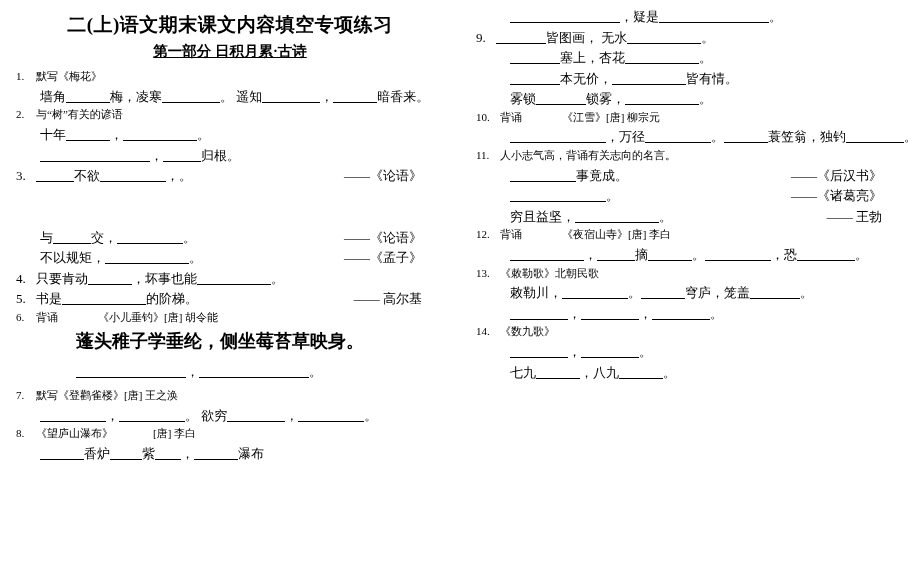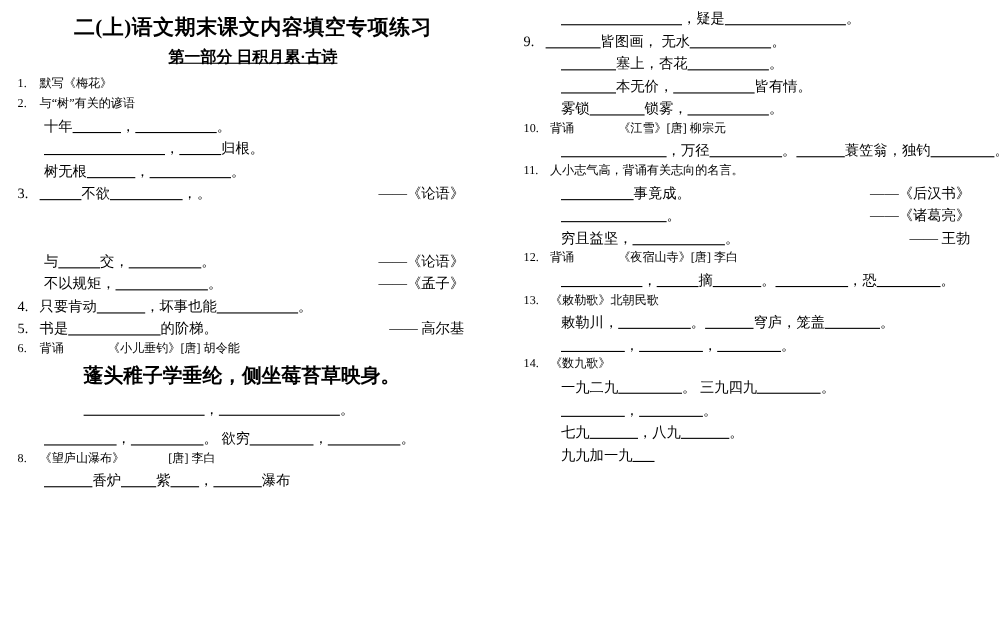--- a/index.html
+++ b/index.html
@@ -112,34 +112,35 @@
 </head>
 <body>
 
 <div class="page">
 
   <div class="col col-left">
     <div class="doc-title">二(上)语文期末课文内容填空专项练习</div>
     <div class="section-title">第一部分  日积月累·古诗</div>
     <div id="left-body">
         <div class="item"><span class="num">1.</span><span>默写《梅花》</span></div>
+        <div class="line indent1"><span>墙角</span><span class="bl w44"></span><span>梅，凌寒</span><span class="bl w58"></span><span>。 遥知</span><span class="bl w58"></span><span>，</span><span class="bl w44"></span><span>暗香来。</span></div>
         <div class="item"><span class="num">2.</span><span>与“树”有关的谚语</span></div>
         <div class="line indent1"><span>十年</span><span class="bl w44"></span><span>，</span><span class="bl w74"></span><span>。</span></div>
         <div class="line indent1"><span class="bl w110"></span><span>，</span><span class="bl w38"></span><span>归根。</span></div>
-        <div class="line indent1"><span>树无根</span><span class="bl w44"></span><span>，</span><span class="bl w74"></span><span>。</span></div>
         <div class="line" style="position: relative;"><span class="num">3.</span><span class="bl w38"></span><span>不欲</span><span class="bl w66"></span><span>，</span><span>。</span><span class="src src-pos">——《论语》</span></div>
         <div class="line indent1" style="position: relative; margin-top: 42px;"><span>与</span><span class="bl w38"></span><span>交，</span><span class="bl w66"></span><span>。</span><span class="src src-pos">——《论语》</span></div>
         <div class="line indent1" style="position: relative;"><span>不以规矩，</span><span class="bl w84"></span><span>。</span><span class="src src-pos">——《孟子》</span></div>
         <div class="line"><span class="num">4.</span><span>只要肯动</span><span class="bl w44"></span><span>，坏事也能</span><span class="bl w74"></span><span>。</span></div>
         <div class="line" style="position: relative;"><span class="num">5.</span><span>书是</span><span class="bl w84"></span><span>的阶梯。</span><span class="src src-pos">—— 高尔基</span></div>
         <div class="item"><span class="num">6.</span><span>背诵</span><span class="head-gap" style="width: 40px;"></span><span>《小儿垂钓》[唐] 胡令能</span></div>
         <div class="poem">蓬头稚子学垂纶，侧坐莓苔草映身。</div>
         <div class="spacer-sm"></div>
         <div class="line indent3"><span class="bl w110"></span><span>，</span><span class="bl w110"></span><span>。</span></div>
         <div class="spacer-sm"></div>
+        <div class="item"><span class="num">7.</span><span>默写《登鹳雀楼》[唐] 王之涣</span></div>
         <div class="line indent1"><span class="bl w66"></span><span>，</span><span class="bl w66"></span><span>。 欲穷</span><span class="bl w58"></span><span>，</span><span class="bl w66"></span><span>。</span></div>
         <div class="item"><span class="num">8.</span><span>《望庐山瀑布》</span><span class="head-gap" style="width: 40px;"></span><span>[唐] 李白</span></div>
         <div class="line indent1"><span class="bl w44"></span><span>香炉</span><span class="bl w32"></span><span>紫</span><span class="bl w26"></span><span>，</span><span class="bl w44"></span><span>瀑布</span></div>
       </div>
   </div>
 
   <div class="col col-right">
     <div id="right-body">
         <div class="line indent2"><span class="bl w110"></span><span>，疑是</span><span class="bl w110"></span><span>。</span></div>
         <div class="line"><span class="num">9.</span><span class="bl w50"></span><span>皆图画，  无水</span><span class="bl w74"></span><span>。</span></div>
@@ -151,20 +152,18 @@
         <div class="item"><span class="num wide">11.</span><span>人小志气高，背诵有关志向的名言。</span></div>
         <div class="line indent2" style="position: relative;"><span class="bl w66"></span><span>事竟成。</span><span class="src rightcol-src">——《后汉书》</span></div>
         <div class="line indent2" style="position: relative;"><span class="bl w96"></span><span>。</span><span class="src rightcol-src">——《诸葛亮》</span></div>
         <div class="line indent2" style="position: relative;"><span>穷且益坚，</span><span class="bl w84"></span><span>。</span><span class="src rightcol-src">—— 王勃</span></div>
         <div class="item"><span class="num wide">12.</span><span>背诵</span><span class="head-gap" style="width: 40px;"></span><span>《夜宿山寺》[唐] 李白</span></div>
         <div class="line indent2"><span class="bl w74"></span><span>，</span><span class="bl w38"></span><span>摘</span><span class="bl w44"></span><span>。</span><span class="bl w66"></span><span>，恐</span><span class="bl w58"></span><span>。</span></div>
         <div class="item"><span class="num wide">13.</span><span>《敕勒歌》北朝民歌</span></div>
         <div class="line indent2"><span>敕勒川，</span><span class="bl w66"></span><span>。</span><span class="bl w44"></span><span>穹庐，笼盖</span><span class="bl w50"></span><span>。</span></div>
         <div class="line indent2"><span class="bl w58"></span><span>，</span><span class="bl w58"></span><span>，</span><span class="bl w58"></span><span>。</span></div>
         <div class="item"><span class="num wide">14.</span><span>《数九歌》</span></div>
-        <div class="line indent2"><span>一九二九</span><span class="bl w58"></span><span>。 三九四九</span><span class="bl w58"></span><span>。</span></div>
         <div class="line indent2"><span class="bl w58"></span><span>，</span><span class="bl w58"></span><span>。</span></div>
         <div class="line indent2"><span>七九</span><span class="bl w44"></span><span>，八九</span><span class="bl w44"></span><span>。</span></div>
-        <div class="line indent2"><span>九九加一九</span><span class="bl w20"></span></div>
       </div>
   </div>
 
 </div>
 
 </body></html>

